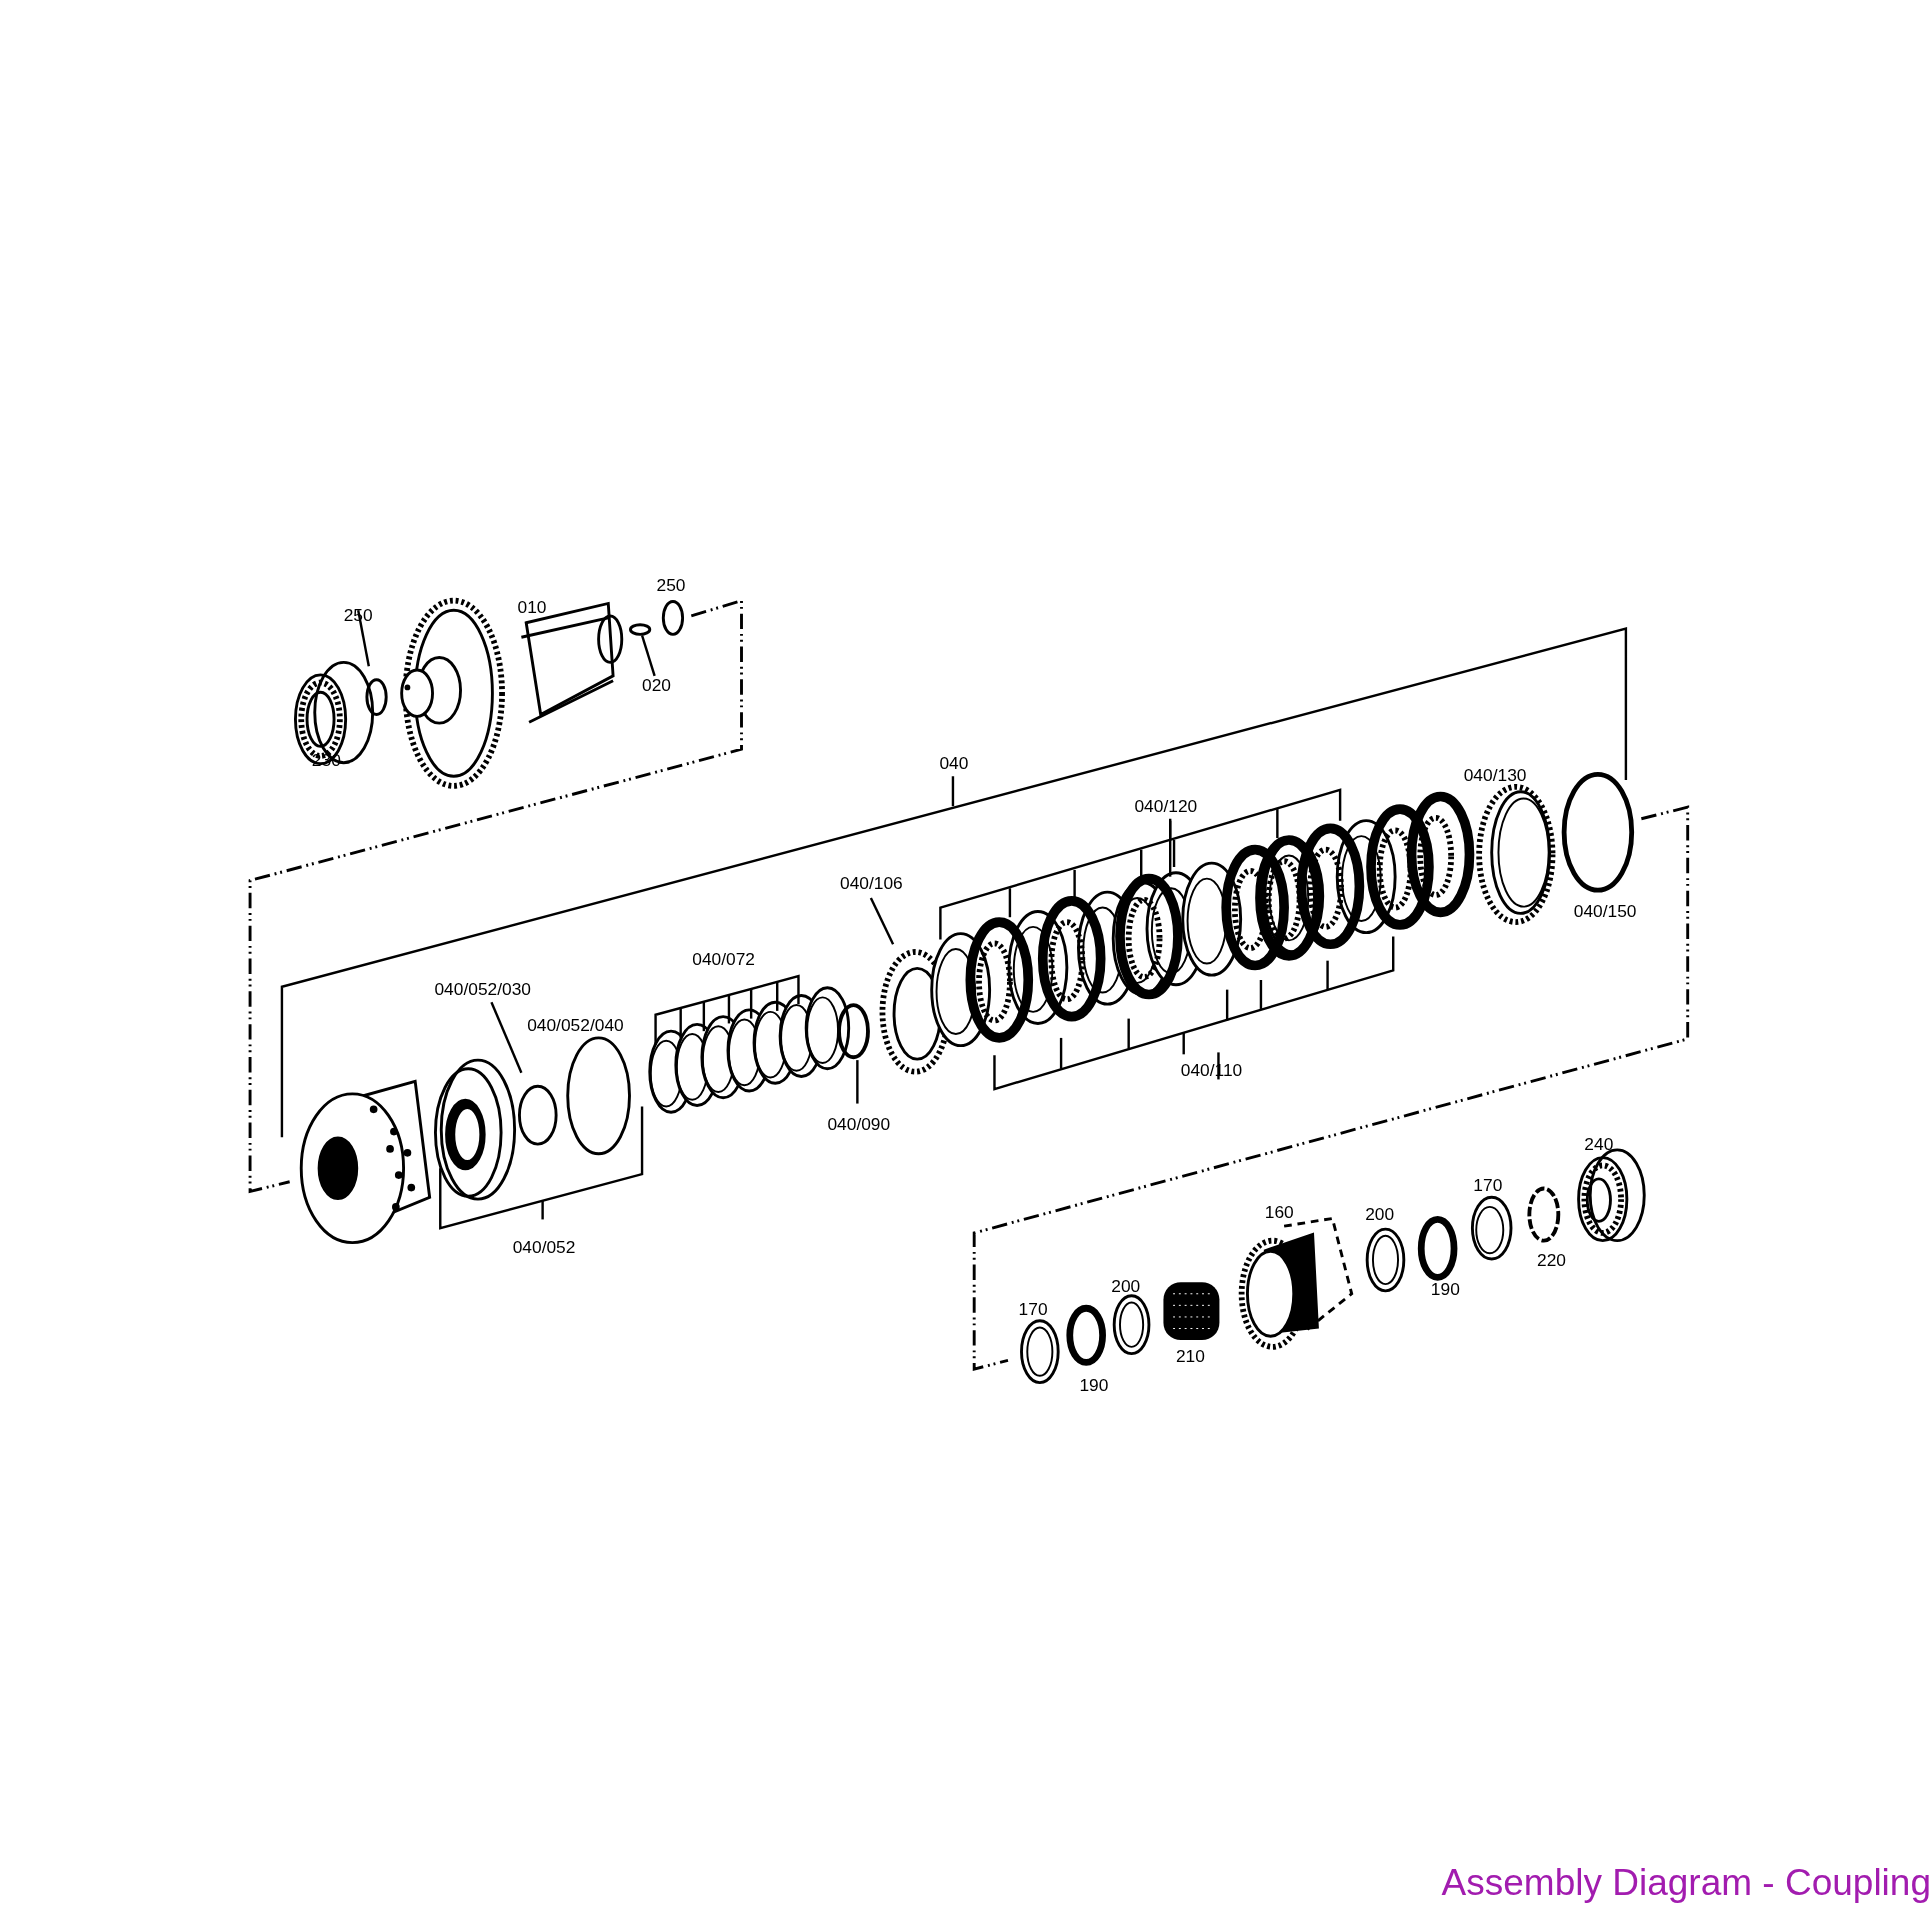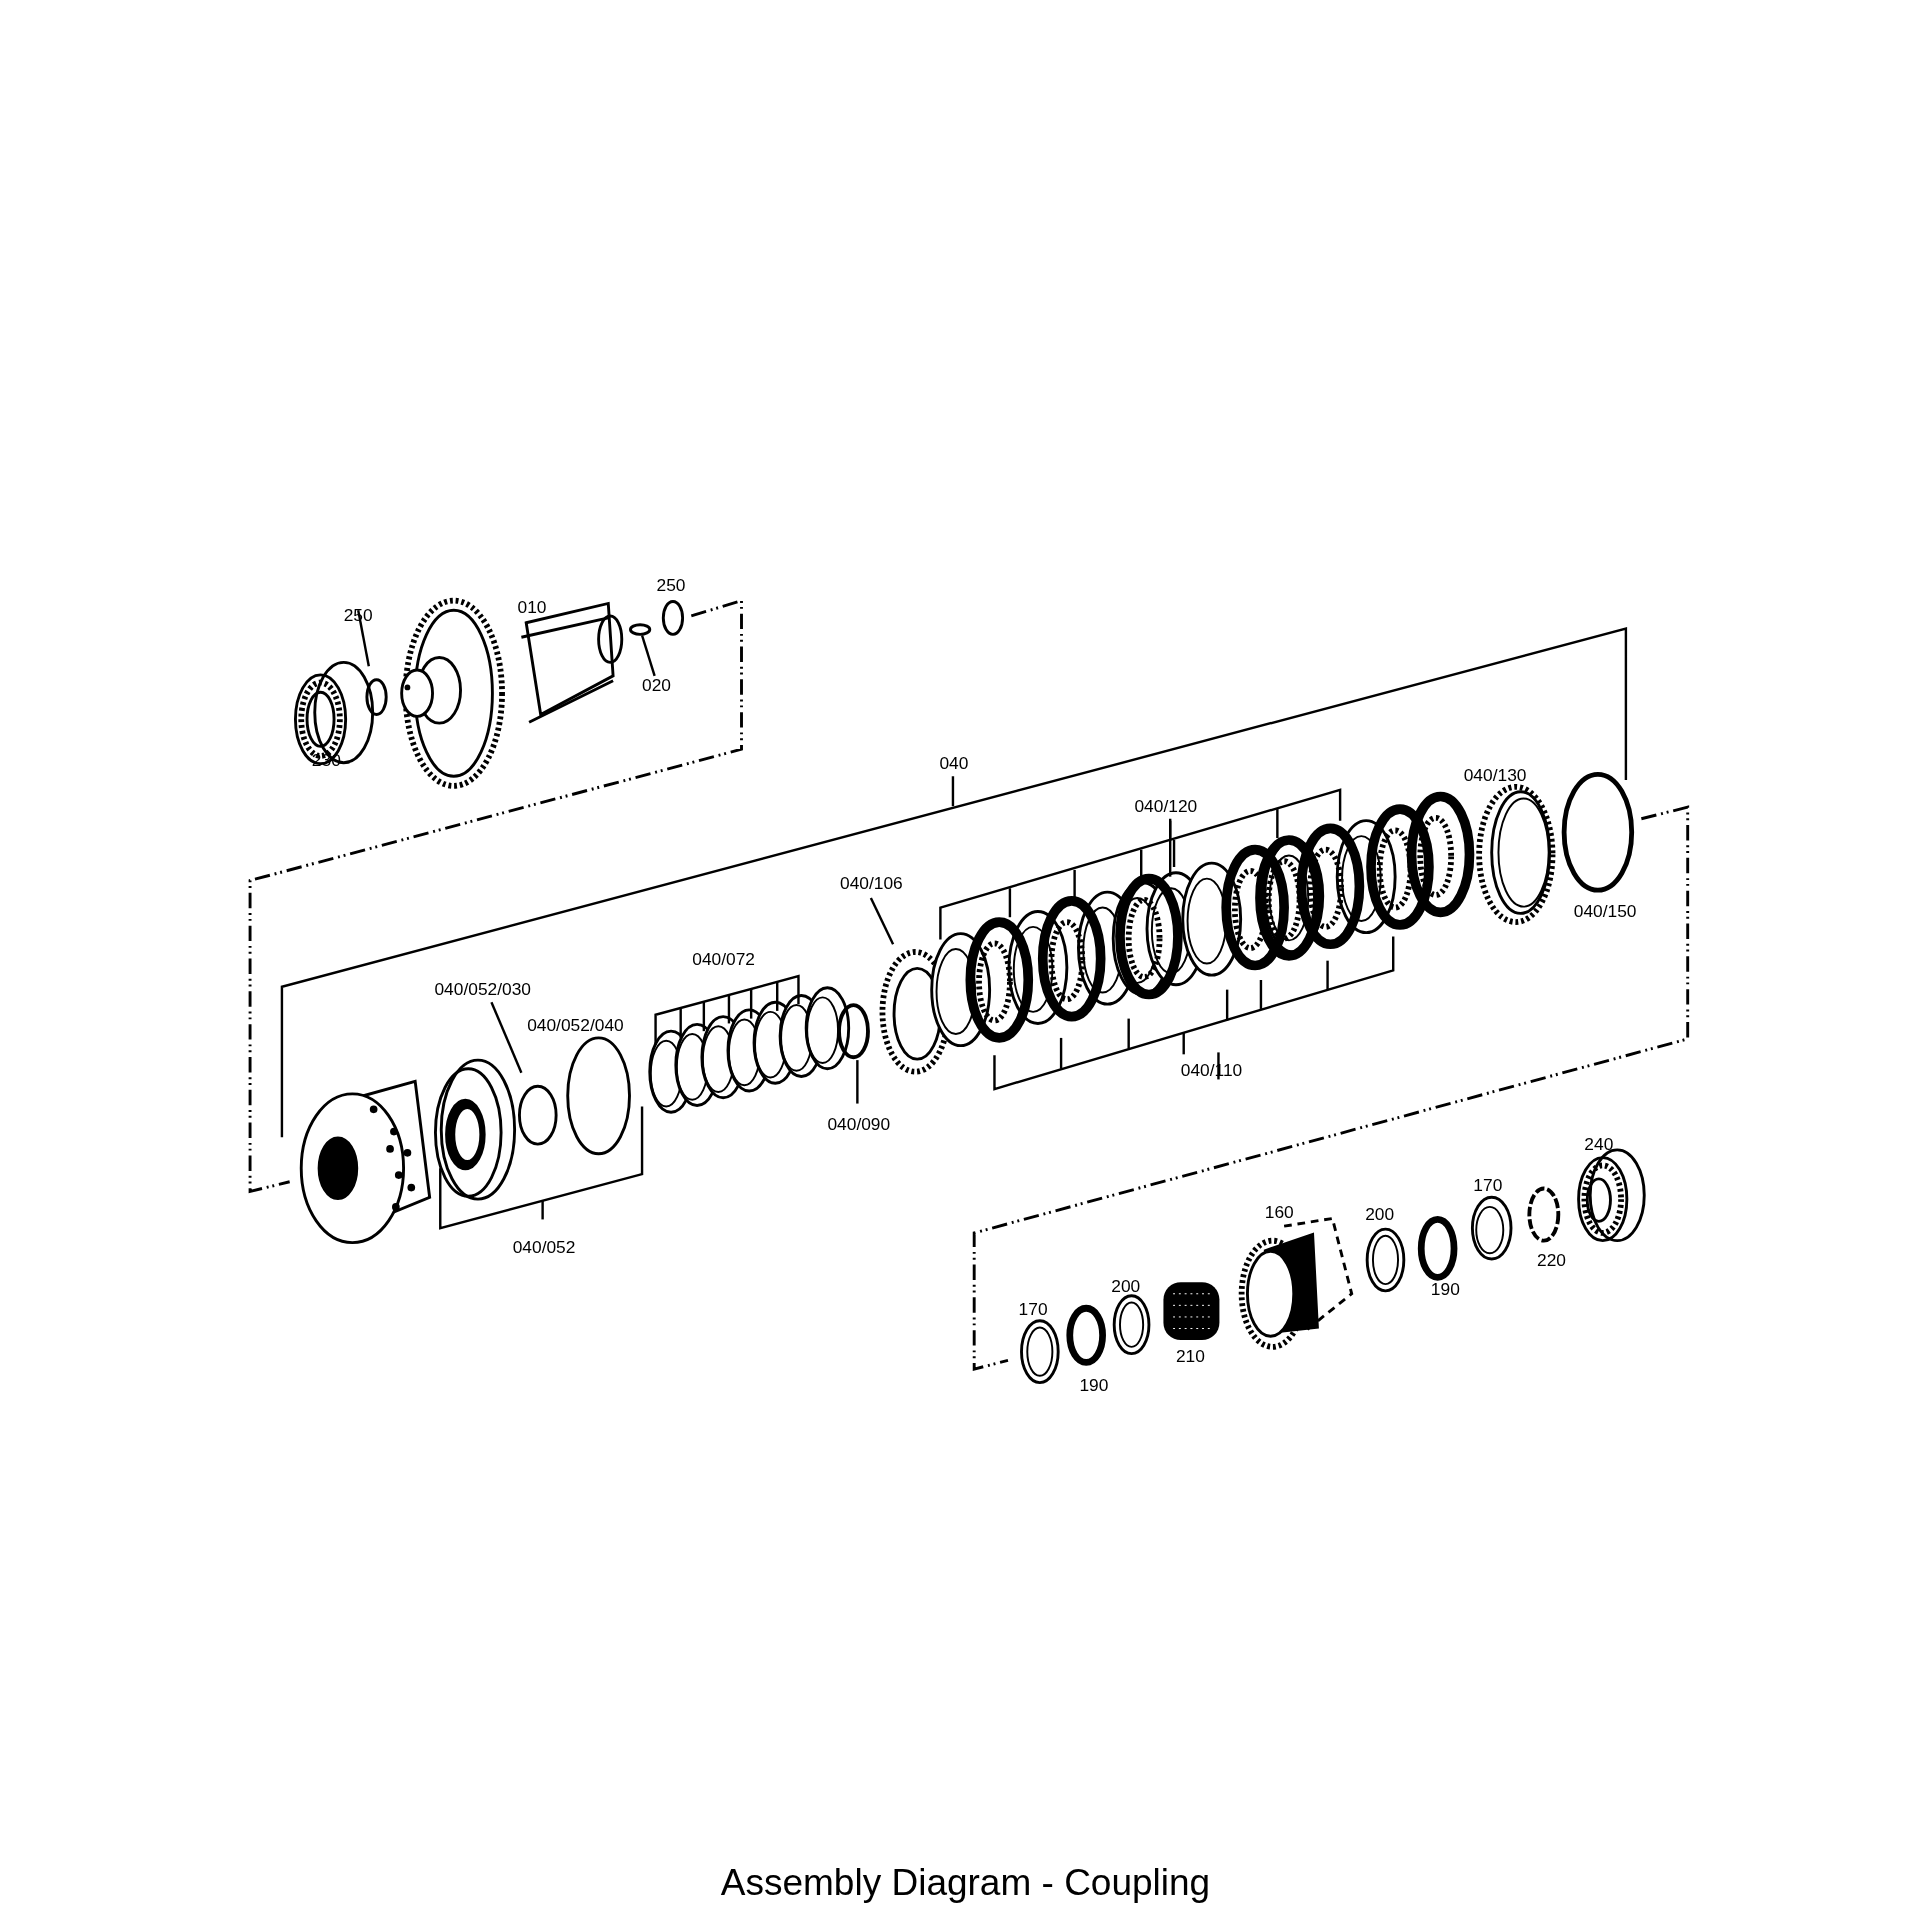--- a/index.html
+++ b/index.html
@@ -6,21 +6,21 @@
   body { width:1931px; height:1931px; position:relative; overflow:hidden; font-family:"Liberation Sans", sans-serif; }
   #canvas { position:absolute; left:0; top:0; width:1931px; height:1931px; }
   .lbl { font-family:"Liberation Sans", sans-serif; font-size:18px; fill:#000; }
   .frame { fill:none; stroke:#000; stroke-width:3; stroke-dasharray:16 5 2 4 2 5; }
   .leader { fill:none; stroke:#000; stroke-width:2.5; }
   .part { fill:none; stroke:#000; stroke-width:3; }
   .thin { fill:none; stroke:#000; stroke-width:2; }
   .solid { fill:#000; stroke:#000; stroke-width:2; }
   .white { fill:#fff; stroke:#000; stroke-width:3; }
   .teeth { fill:none; stroke:#000; stroke-width:6; stroke-dasharray:3 3; }
-  #caption { position:absolute; left:0; top:1862px; width:1931px; text-align:center; font-size:37px; color:#000000; font-family:"Liberation Sans", sans-serif; }
+  #caption { position:absolute; left:0; top:1862px; width:1931px; text-align:right; font-size:37px; color:#a21caf; font-family:"Liberation Sans", sans-serif; }
 </style>
 </head>
 <body>
 
 <svg id="canvas" viewBox="0 0 2000 2000" xmlns="http://www.w3.org/2000/svg">
 
   <g>
     <polyline class="frame" points="716,638 768,622 768,776 259,912 259,1234 300,1224"></polyline>
   </g>
   <g>

